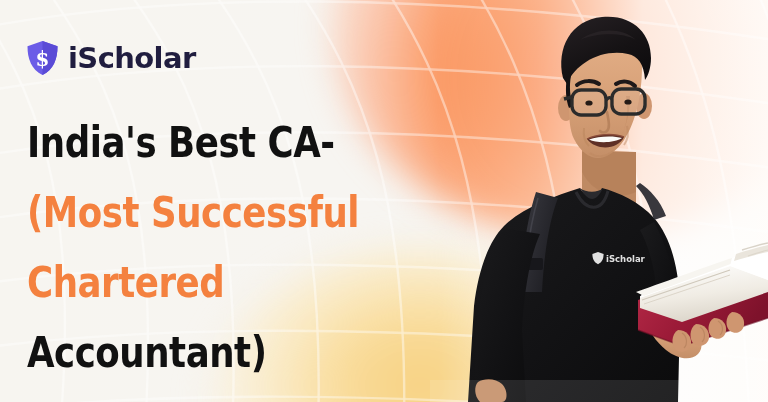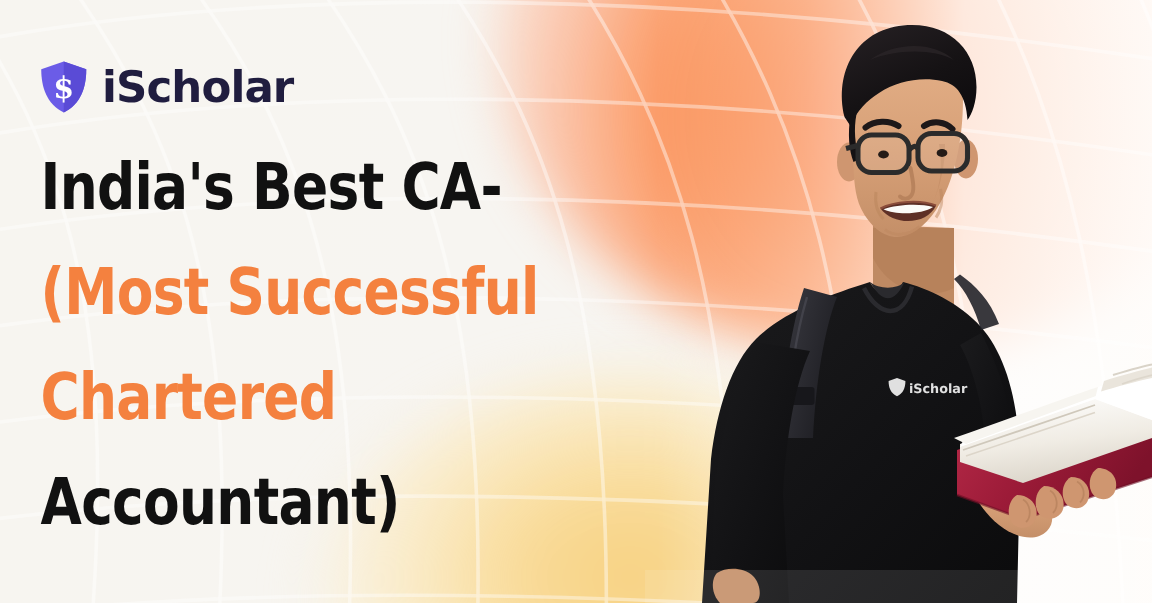--- a/index.html
+++ b/index.html
@@ -113,21 +113,21 @@
     font-weight: bold;
     color: #201d3f;
     letter-spacing: -0.6px;
     line-height: 1;
   }
 
   
   .headline {
     position: absolute;
     left: 27px;
-    top: 90px;
+    top: 107px;
     z-index: 6;
     width: 420px;
   }
   .headline-line {
     font-family: "DejaVu Sans Condensed", "Liberation Sans Narrow", "Liberation Sans", sans-serif;
     font-size: 43px;
     font-weight: bold;
     line-height: 70px;
     letter-spacing: -0.5px;
     white-space: nowrap;

